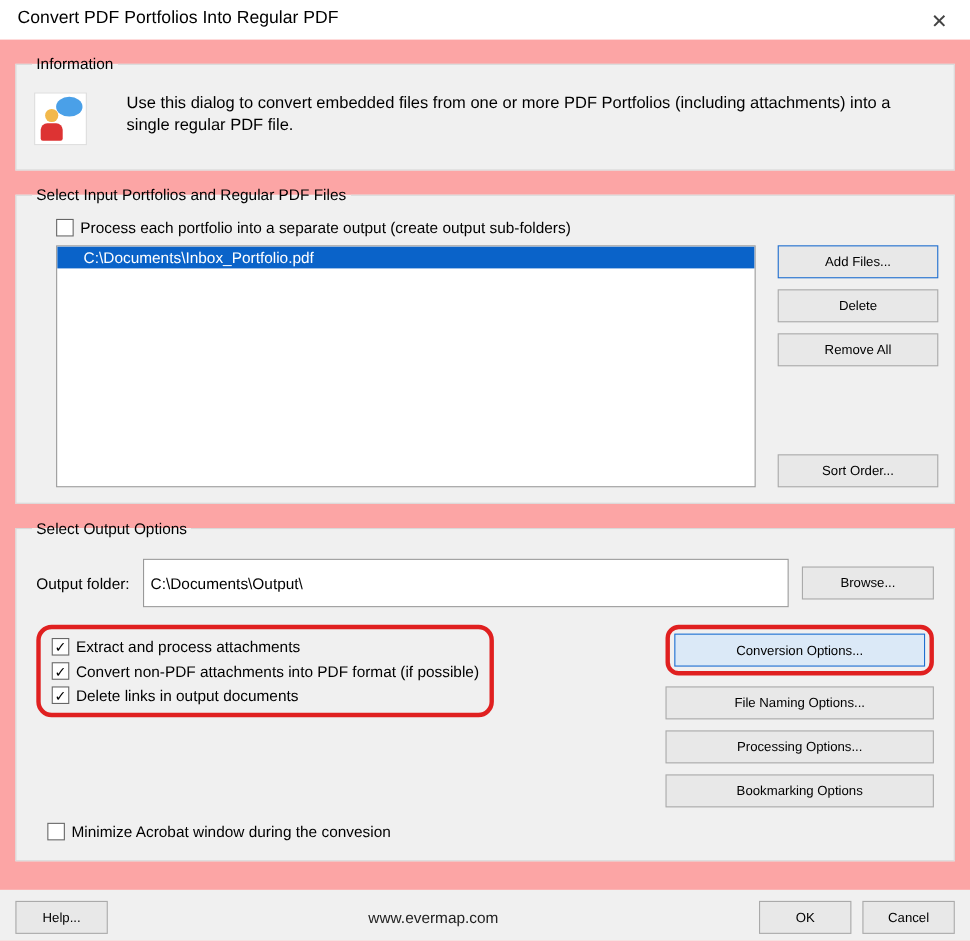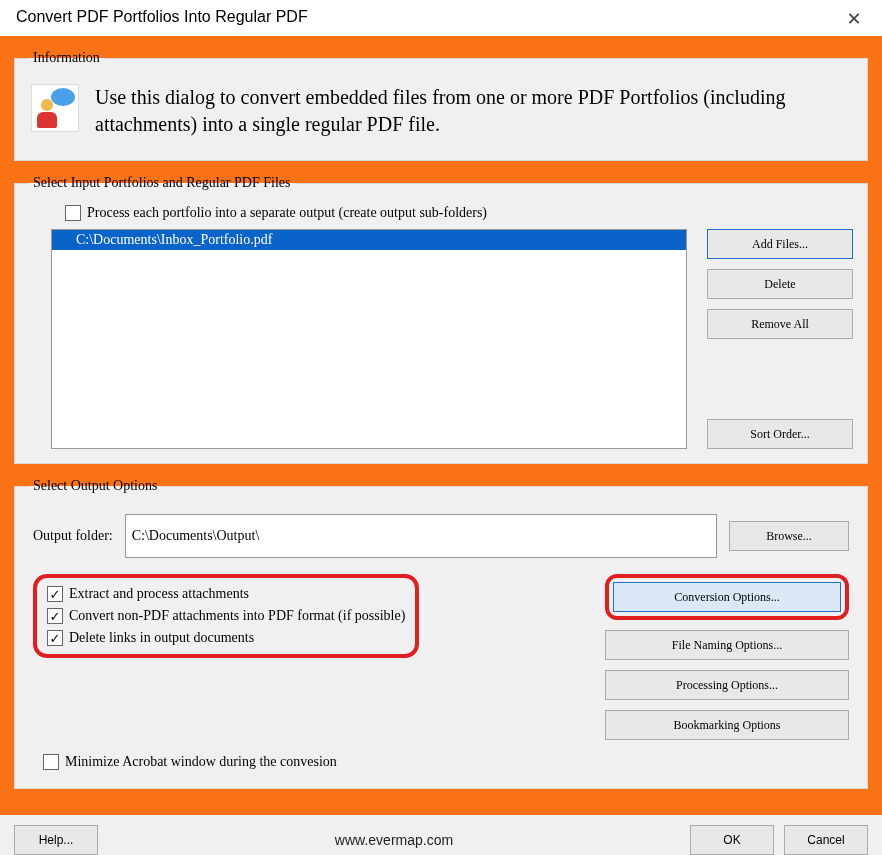--- a/index.html
+++ b/index.html
@@ -24,22 +24,21 @@
   .close-x {
     font-size: 18px;
     width: 32px;
     text-align: center;
     color: #444;
     cursor: pointer;
     font-weight: 300;
   }
   .content {
     padding: 8px 14px 12px 14px;
-    background: #f97316;
-    font-family: Liberation Serif, serif;
+    background: #fca5a5;
   }
   fieldset.group {
     border: 1px solid #d9d9d9;
     margin: 6px 0 14px 0;
     padding: 12px 14px 14px 14px;
     background: #f0f0f0;
   }
   fieldset.group > legend {
     padding: 0 4px;
     font-size: 14px;
@@ -80,27 +79,27 @@
     background: #4aa0e8;
     border-radius: 50%;
   }
   .info-icon .bubble::after {
     content: "";
     position: absolute;
     bottom: -4px; left: 4px;
     border: 5px solid transparent;
     border-top-color: #4aa0e8;
   }
-  .info-text { line-height: 1.35; font-size: 20px; }
+  .info-text { line-height: 1.35; font-size: 15px; margin-left: 20px; }
 
   .chk-row {
     display: flex;
     align-items: center;
     gap: 6px;
-    margin: 2px 0 8px 36px;
+    margin: 2px 0 8px 22px;
   }
   .chk {
     width: 16px; height: 16px;
     border: 1px solid #666;
     background: #fff;
     display: inline-flex;
     align-items: center;
     justify-content: center;
   }
   .chk.checked::after {

